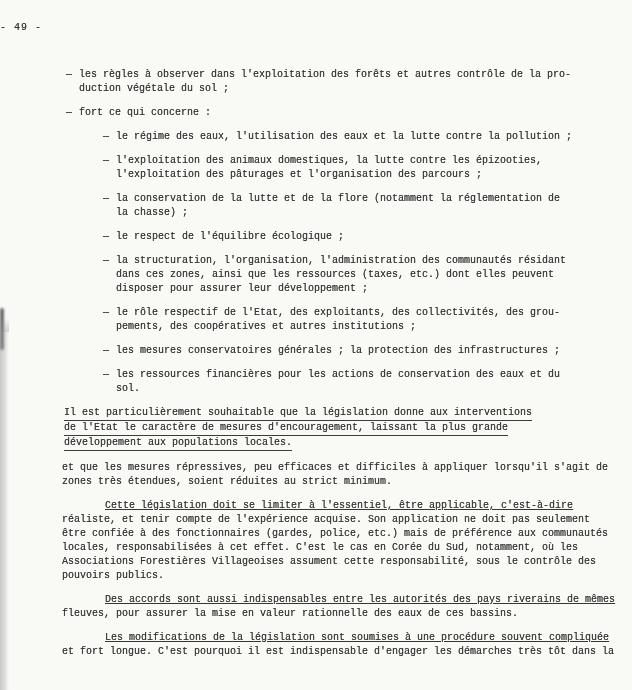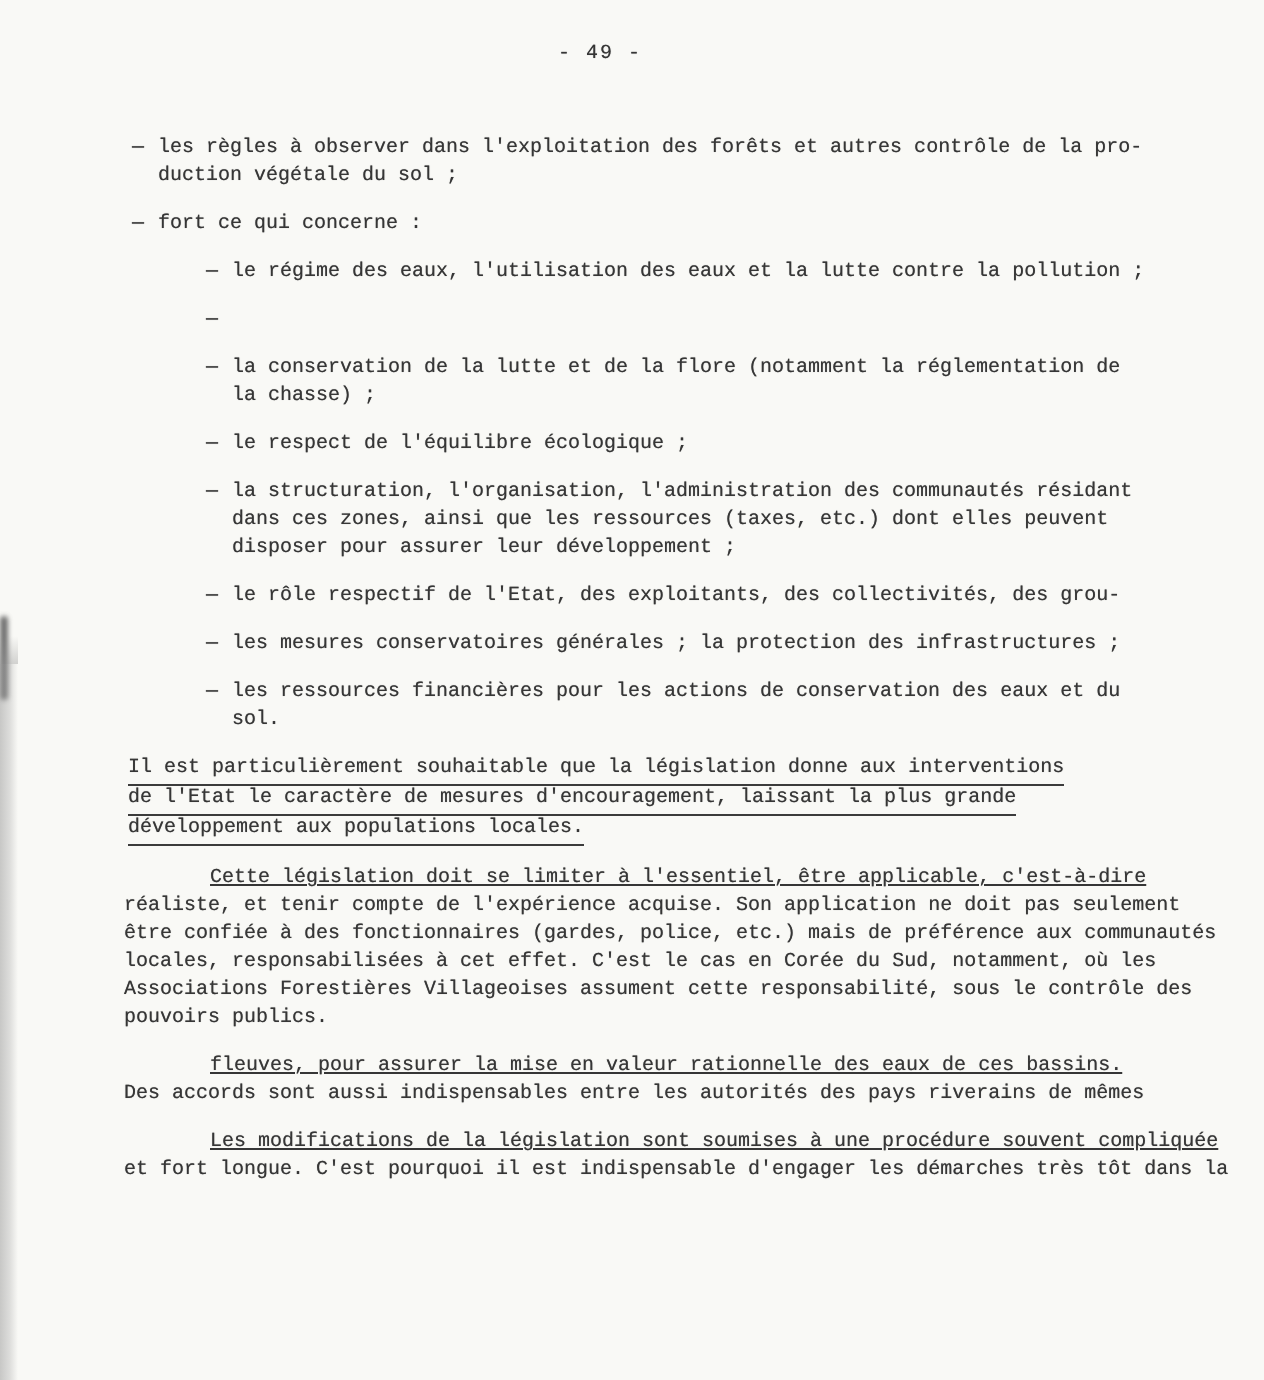--- a/index.html
+++ b/index.html
@@ -12,21 +12,21 @@
     font-size:10px;
     line-height:14px;
     color:#363636;
   }
   .page {
     position:absolute; inset:0;
     text-shadow:0 0 0.35px rgba(40,40,40,0.65);
   }
   .page-number {
     position:absolute; top:21px; left:0; width:600px;
-    text-align:center;
+    text-align:left;
     letter-spacing:1px;
     white-space:pre;
   }
   .doc-body {
     position:absolute; top:58px; left:0; right:0;
   }
   .block { margin-top:10px; }
   .line, .line span { white-space:pre; }
   .bullet1 { display:flex; margin-left:66px; margin-right:14px; }
   .bullet2 { display:flex; margin-left:103px; margin-right:14px; }
@@ -78,20 +78,24 @@
         </div>
       </div>
       <div class="block bullet2">
         <span class="dash">—</span>
         <div class="lines">
           <div class="line"><span>le régime des eaux, l'utilisation des eaux et la lutte contre la pollution ;</span></div>
         </div>
       </div>
       <div class="block bullet2">
         <span class="dash">—</span>
+        <div class="lines">
+          <div class="line"><span>l'exploitation des animaux domestiques, la lutte contre les épizooties,</span></div>
+          <div class="line"><span>l'exploitation des pâturages et l'organisation des parcours ;</span></div>
+        </div>
       </div>
       <div class="block bullet2">
         <span class="dash">—</span>
         <div class="lines">
           <div class="line"><span>la conservation de la lutte et de la flore (notamment la réglementation de</span></div>
           <div class="line"><span>la chasse) ;</span></div>
         </div>
       </div>
       <div class="block bullet2">
         <span class="dash">—</span>
@@ -104,20 +108,21 @@
         <div class="lines">
           <div class="line"><span>la structuration, l'organisation, l'administration des communautés résidant</span></div>
           <div class="line"><span>dans ces zones, ainsi que les ressources (taxes, etc.) dont elles peuvent</span></div>
           <div class="line"><span>disposer pour assurer leur développement ;</span></div>
         </div>
       </div>
       <div class="block bullet2">
         <span class="dash">—</span>
         <div class="lines">
           <div class="line"><span>le rôle respectif de l'Etat, des exploitants, des collectivités, des grou-</span></div>
+          <div class="line"><span>pements, des coopératives et autres institutions ;</span></div>
         </div>
       </div>
       <div class="block bullet2">
         <span class="dash">—</span>
         <div class="lines">
           <div class="line"><span>les mesures conservatoires générales ; la protection des infrastructures ;</span></div>
         </div>
       </div>
       <div class="block bullet2">
         <span class="dash">—</span>
@@ -126,34 +131,40 @@
           <div class="line"><span>sol.</span></div>
         </div>
       </div>
       <div class="block underlined">
         <div class="lines">
           <div class="line"><span>Il est particulièrement souhaitable que la législation donne aux interventions</span></div>
           <div class="line"><span>de l'Etat le caractère de mesures d'encouragement, laissant la plus grande</span></div>
           <div class="line"><span>développement aux populations locales.</span></div>
         </div>
       </div>
+      <div class="block paragraph">
+        <div class="lines">
+          <div class="line"><span>et que les mesures répressives, peu efficaces et difficiles à appliquer lorsqu'il s'agit de</span></div>
+          <div class="line"><span>zones très étendues, soient réduites au strict minimum.</span></div>
+        </div>
+      </div>
       <div class="block paragraph indent">
         <div class="lines">
           <div class="line"><span>Cette législation doit se limiter à l'essentiel, être applicable, c'est-à-dire</span></div>
           <div class="line"><span>réaliste, et tenir compte de l'expérience acquise. Son application ne doit pas seulement</span></div>
           <div class="line"><span>être confiée à des fonctionnaires (gardes, police, etc.) mais de préférence aux communautés</span></div>
           <div class="line"><span>locales, responsabilisées à cet effet. C'est le cas en Corée du Sud, notamment, où les</span></div>
           <div class="line"><span>Associations Forestières Villageoises assument cette responsabilité, sous le contrôle des</span></div>
           <div class="line"><span>pouvoirs publics.</span></div>
         </div>
       </div>
       <div class="block paragraph indent">
         <div class="lines">
+          <div class="line"><span>Des accords sont aussi indispensables entre les autorités des pays riverains de mêmes</span></div>
           <div class="line"><span>fleuves, pour assurer la mise en valeur rationnelle des eaux de ces bassins.</span></div>
-          <div class="line"><span>Des accords sont aussi indispensables entre les autorités des pays riverains de mêmes</span></div>
         </div>
       </div>
       <div class="block paragraph indent">
         <div class="lines">
           <div class="line"><span>Les modifications de la législation sont soumises à une procédure souvent compliquée</span></div>
           <div class="line"><span>et fort longue. C'est pourquoi il est indispensable d'engager les démarches très tôt dans la</span></div>
         </div>
       </div>
     </div>
 

